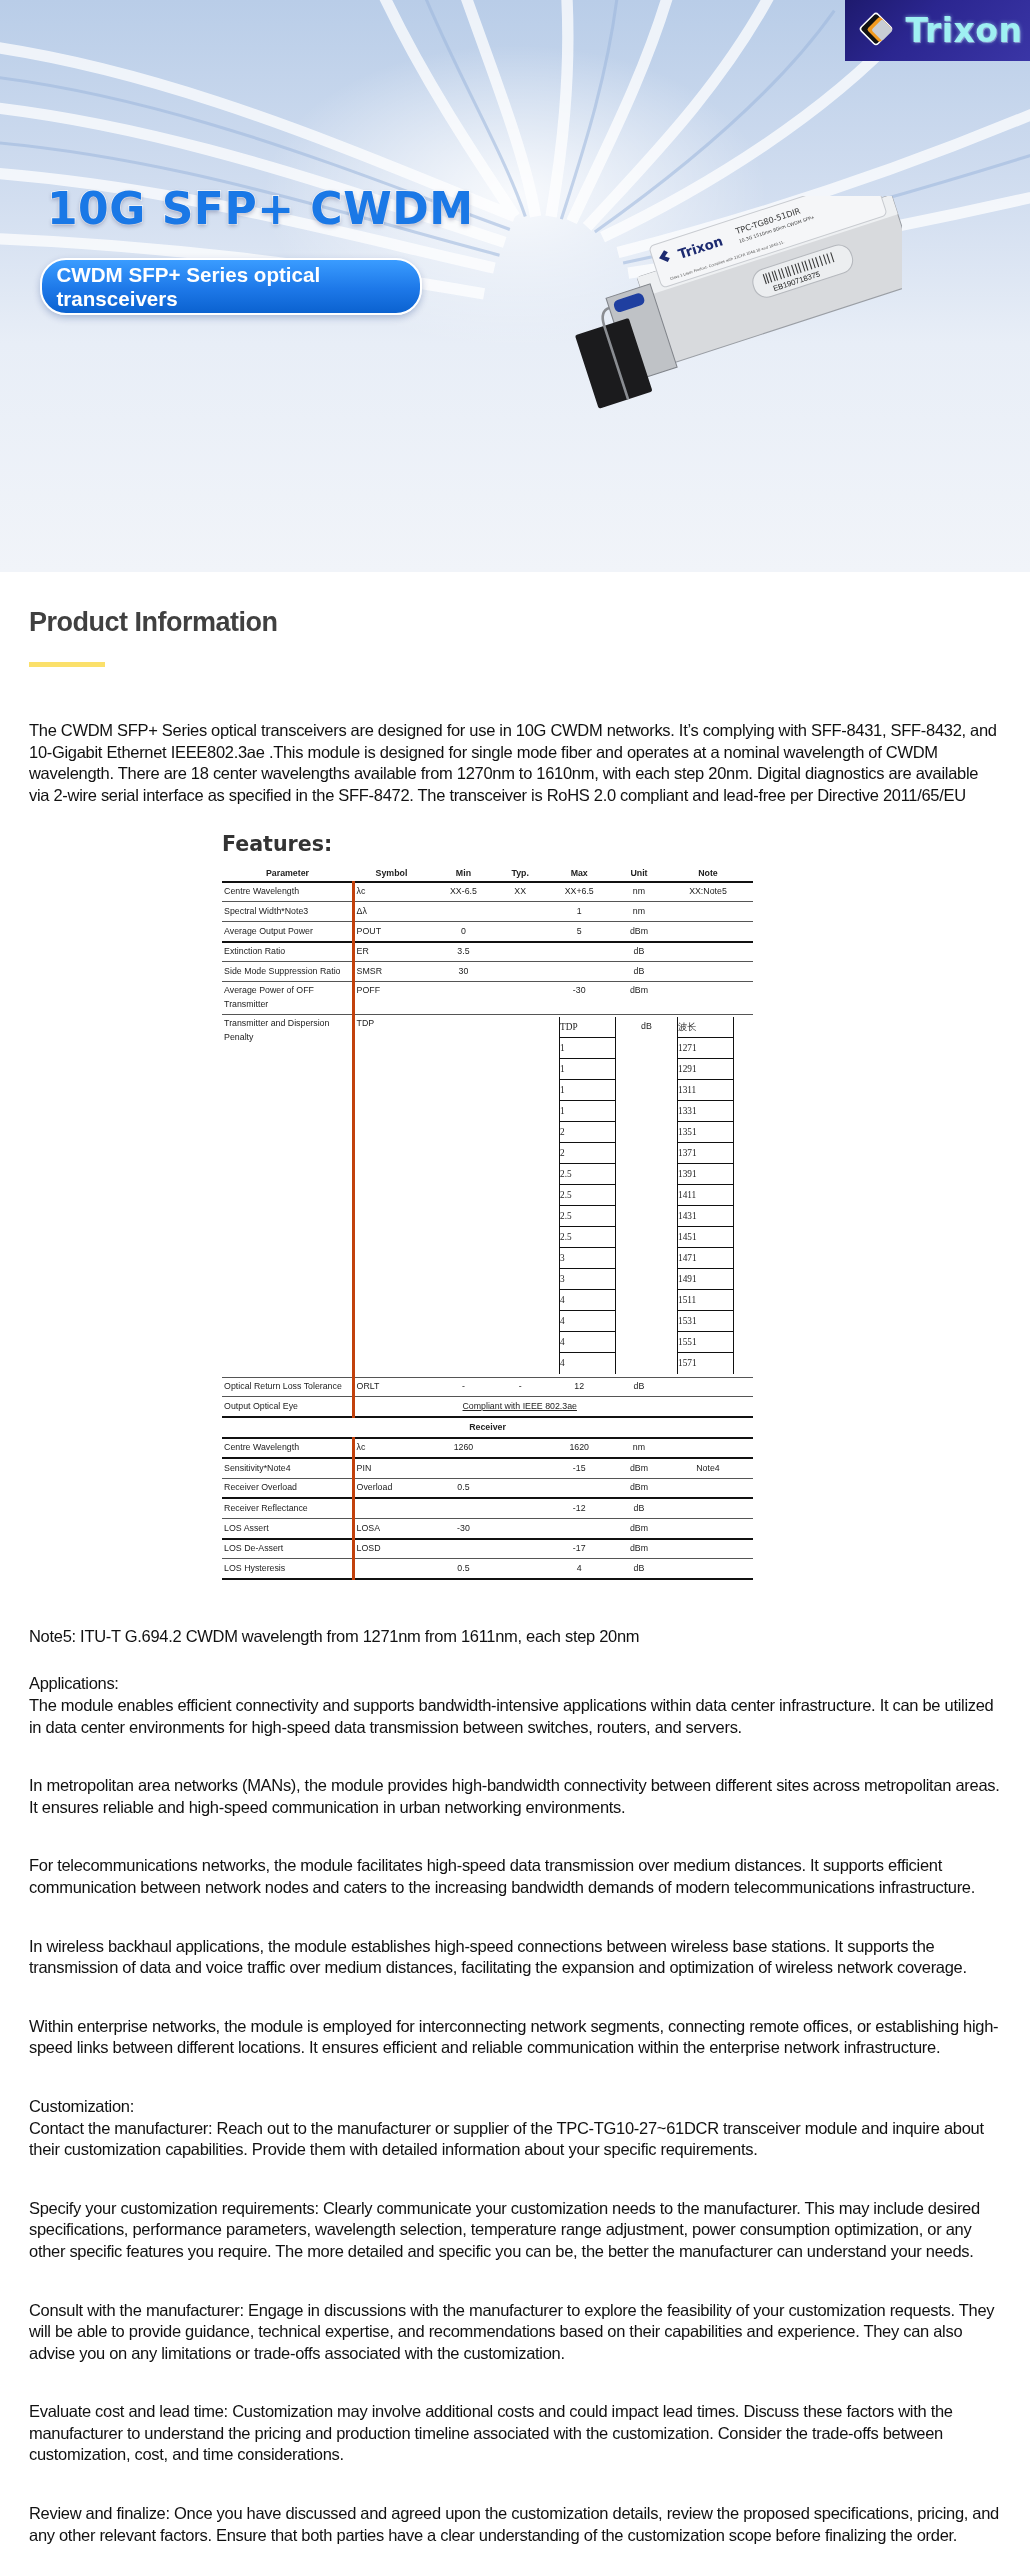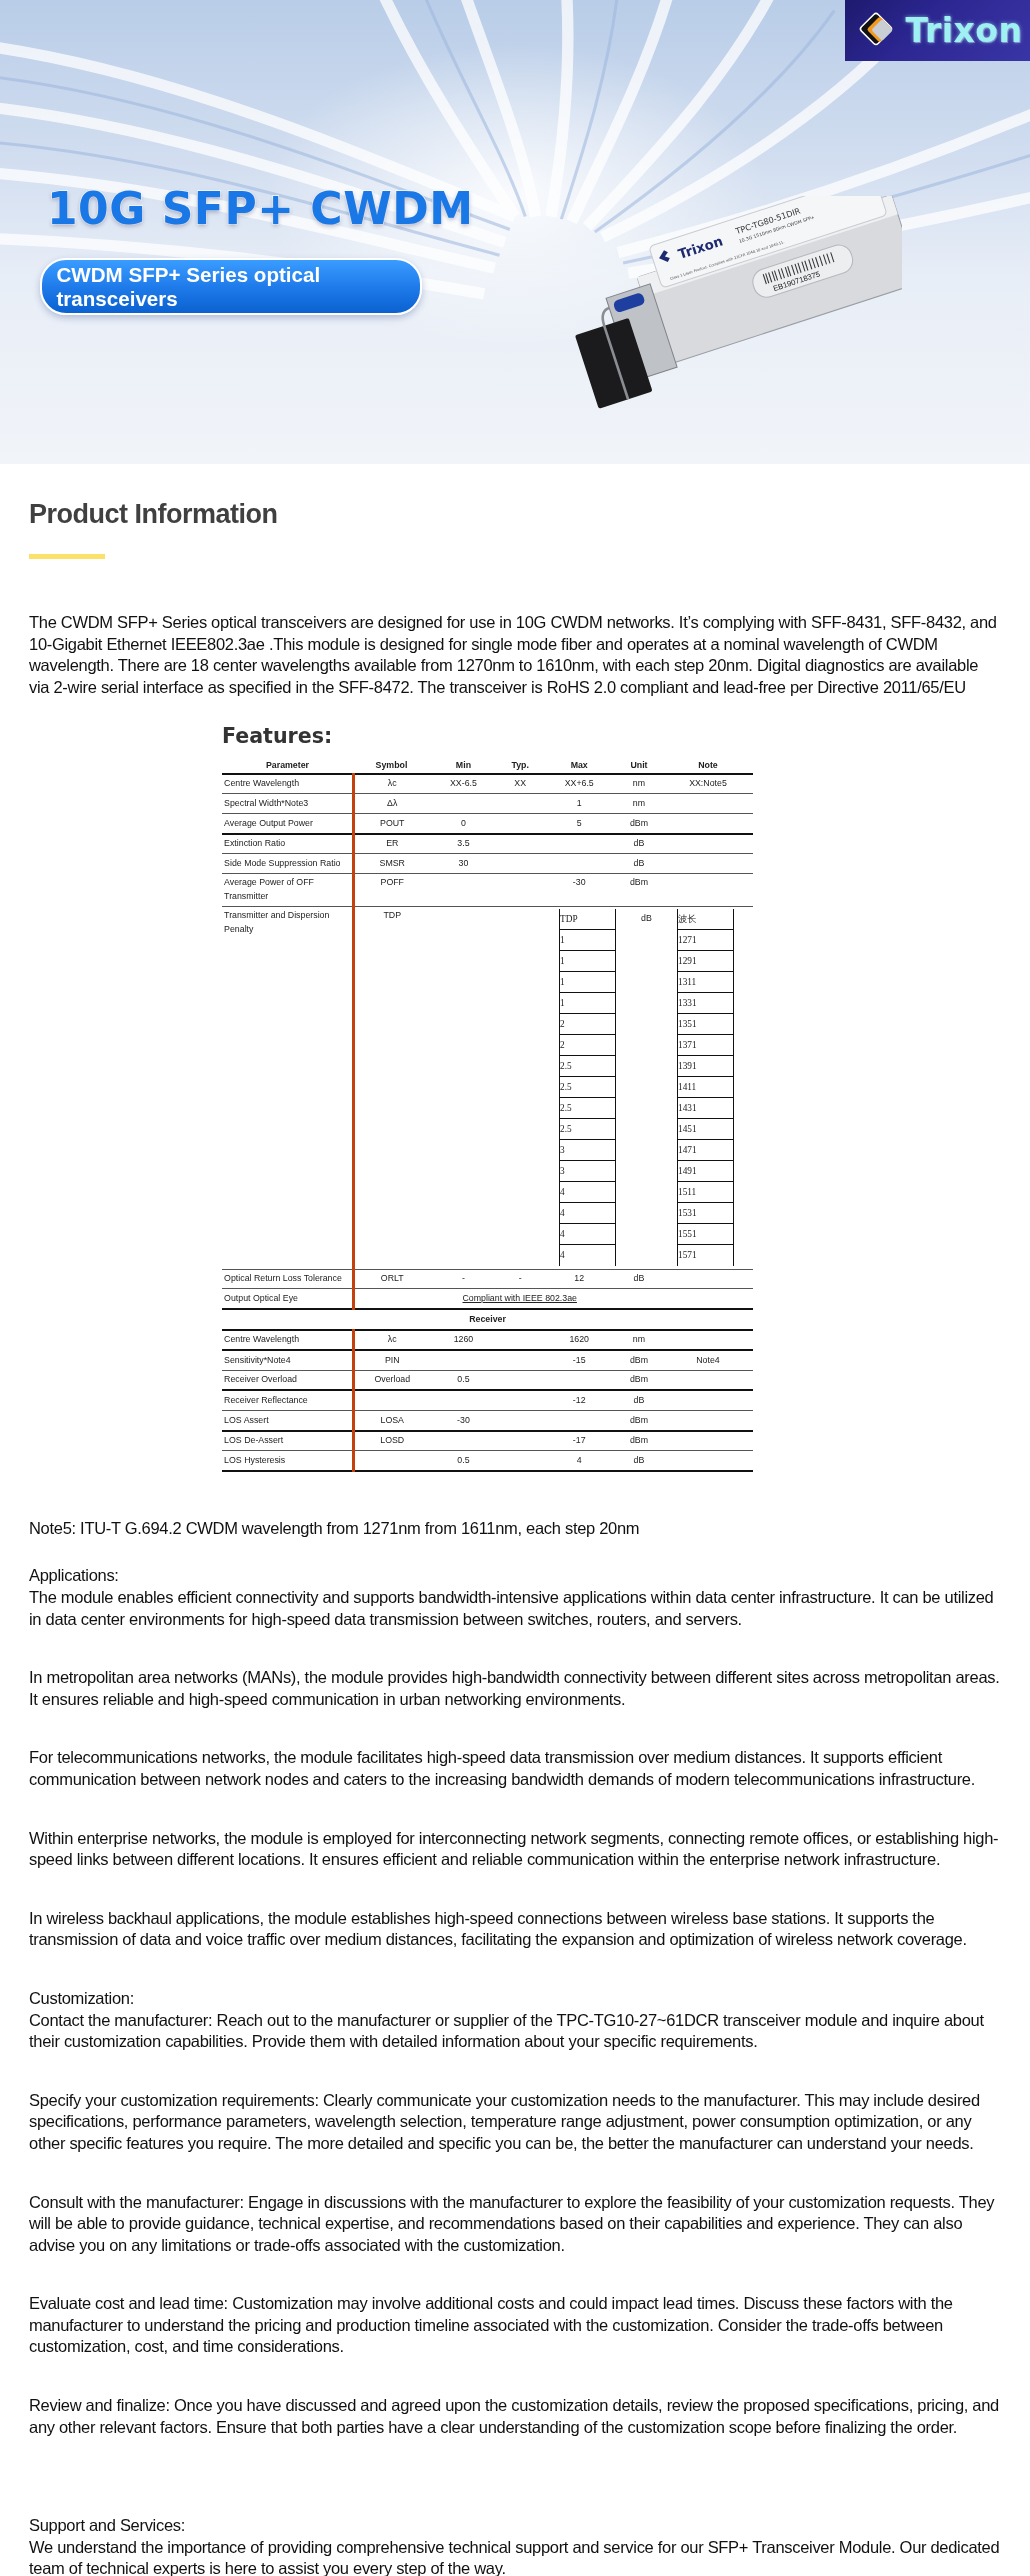--- a/index.html
+++ b/index.html
@@ -1,21 +1,21 @@
 <!DOCTYPE html>
 <html style="font-size:8.2px"><head>
 <meta charset="utf-8">
 <style>
   * { box-sizing: border-box; margin: 0; padding: 0; }
   html, body { width: 1030px; background: #ffffff; }
   body { font-family: "Liberation Sans", "DejaVu Sans", sans-serif; color: #111; }
 
   
   .hero {
-    position: relative; width: 1030px; height: 464px; overflow: hidden;
+    position: relative; width: 1030px; height: 572px; overflow: hidden;
     background:
       radial-gradient(ellipse 361px 216px at 515px 196px, rgba(255,255,255,0.85), rgba(255,255,255,0) 70%),
       linear-gradient(180deg, #b9cde8 0%, #d2def0 35%, #e8eef7 60%, #f1f4f9 100%);
     text-decoration: underline;
   }
   .hero-arcs { position: absolute; inset: 0; }
   .logo-box {
     position: absolute; right: 0; top: 0; width: 185px; height: 61px;
     background: linear-gradient(135deg, #1e1a6e 0%, #2b2690 40%, #3a35a6 100%);
     display: flex; align-items: center; gap: 7.2px; padding-left: 12.4px;
@@ -61,21 +61,21 @@
 
   
   .spec-wrap { width: 592px; margin: 0 0 0 222px; padding-top: 10.3px; }
   .spec-heading {
     font-family: "DejaVu Sans", sans-serif; font-weight: bold; font-size: 20.6px; color: #333; margin: 0 0 8.2px 0;
   }
   table.spec { width: 531px; border-collapse: collapse; font-family: "Liberation Sans", sans-serif; font-size: 8.8px; color: #222; }
   table.spec th { font-weight: bold; font-size: 8.8px; padding: 3.1px 2.1px; text-align: center; border-bottom: 2.1px solid #111; }
   table.spec td { padding: 2.6px 2.1px; text-align: center; vertical-align: top; border-bottom: 1px solid #555; line-height: 13.4px; }
   table.spec td.param { text-align: left; width: 131px; border-right: 3px solid #c2410c; }
-  table.spec td.sym { text-align: center; width: 77px; }
+  table.spec td.sym { text-align: left; width: 77px; }
   table.spec tr.section td { font-weight: bold; border-bottom: 2.1px solid #111; text-align: center; border-right: none; }
   table.spec tr.thick td { border-bottom: 2.1px solid #111; }
   .tdp-grid { display: flex; justify-content: flex-start; gap: 0; }
   .tdp-col { width: 57px; border-left: 1px solid #111; border-right: 1px solid #111; }
   .tdp-col div { border-bottom: 1px solid #111; height: 21px; line-height: 21px; font-family: "Liberation Serif", serif; font-size: 9.3px; }
   .tdp-col div:last-child { border-bottom: none; }
   .tdp-unit { width: 61px; text-align: center; padding-top: 3.1px; }
 </style>
 </head>
 <body>
@@ -374,22 +374,22 @@
 </div>
 
 <div class="content" style="margin-top:46px;">
   <p class="para">Note5: ITU-T G.694.2 CWDM wavelength from 1271nm from 1611nm, each step 20nm</p>
 
   <div style="margin-top:26px;">
     <p class="para">Applications:</p>
     <p class="para" style="margin-top:0">The module enables efficient connectivity and supports bandwidth-intensive applications within data center infrastructure. It can be utilized in data center environments for high-speed data transmission between switches, routers, and servers.</p>
     <p class="para" style="margin-top:37px">In metropolitan area networks (MANs), the module provides high-bandwidth connectivity between different sites across metropolitan areas. It ensures reliable and high-speed communication in urban networking environments.</p>
     <p class="para" style="margin-top:37px">For telecommunications networks, the module facilitates high-speed data transmission over medium distances. It supports efficient communication between network nodes and caters to the increasing bandwidth demands of modern telecommunications infrastructure.</p>
+    <p class="para" style="margin-top:37px">In wireless backhaul applications, the module establishes high-speed connections between wireless base stations. It supports the transmission of data and voice traffic over medium distances, facilitating the expansion and optimization of wireless network coverage.</p>
     <p class="para" style="margin-top:37px">Within enterprise networks, the module is employed for interconnecting network segments, connecting remote offices, or establishing high-speed links between different locations. It ensures efficient and reliable communication within the enterprise network infrastructure.</p>
-    <p class="para" style="margin-top:37px">In wireless backhaul applications, the module establishes high-speed connections between wireless base stations. It supports the transmission of data and voice traffic over medium distances, facilitating the expansion and optimization of wireless network coverage.</p>
   </div>
 
   <div style="margin-top:37px;">
     <p class="para">Customization:</p>
     <p class="para" style="margin-top:0">Contact the manufacturer: Reach out to the manufacturer or supplier of the TPC-TG10-27~61DCR transceiver module and inquire about their customization capabilities. Provide them with detailed information about your specific requirements.</p>
     <p class="para" style="margin-top:37px">Specify your customization requirements: Clearly communicate your customization needs to the manufacturer. This may include desired specifications, performance parameters, wavelength selection, temperature range adjustment, power consumption optimization, or any other specific features you require. The more detailed and specific you can be, the better the manufacturer can understand your needs.</p>
     <p class="para" style="margin-top:37px">Consult with the manufacturer: Engage in discussions with the manufacturer to explore the feasibility of your customization requests. They will be able to provide guidance, technical expertise, and recommendations based on their capabilities and experience. They can also advise you on any limitations or trade-offs associated with the customization.</p>
     <p class="para" style="margin-top:37px">Evaluate cost and lead time: Customization may involve additional costs and could impact lead times. Discuss these factors with the manufacturer to understand the pricing and production timeline associated with the customization. Consider the trade-offs between customization, cost, and time considerations.</p>
     <p class="para" style="margin-top:37px">Review and finalize: Once you have discussed and agreed upon the customization details, review the proposed specifications, pricing, and any other relevant factors. Ensure that both parties have a clear understanding of the customization scope before finalizing the order.</p>
   </div>

